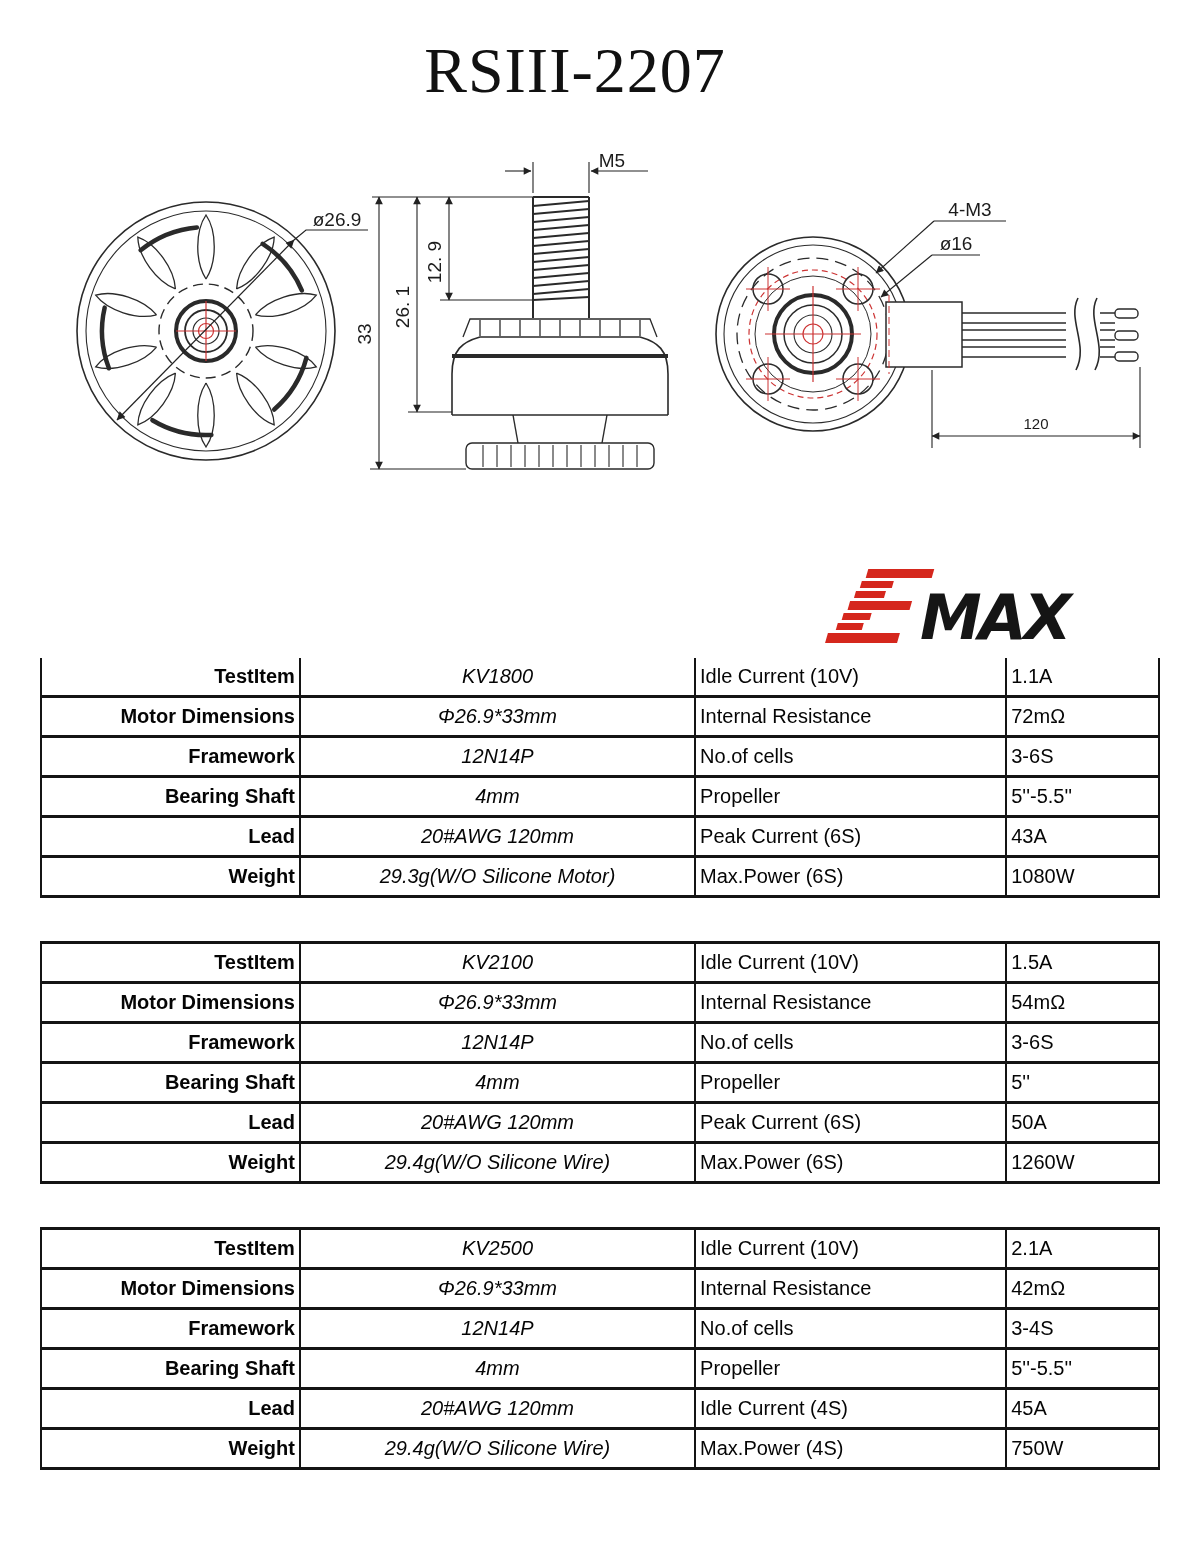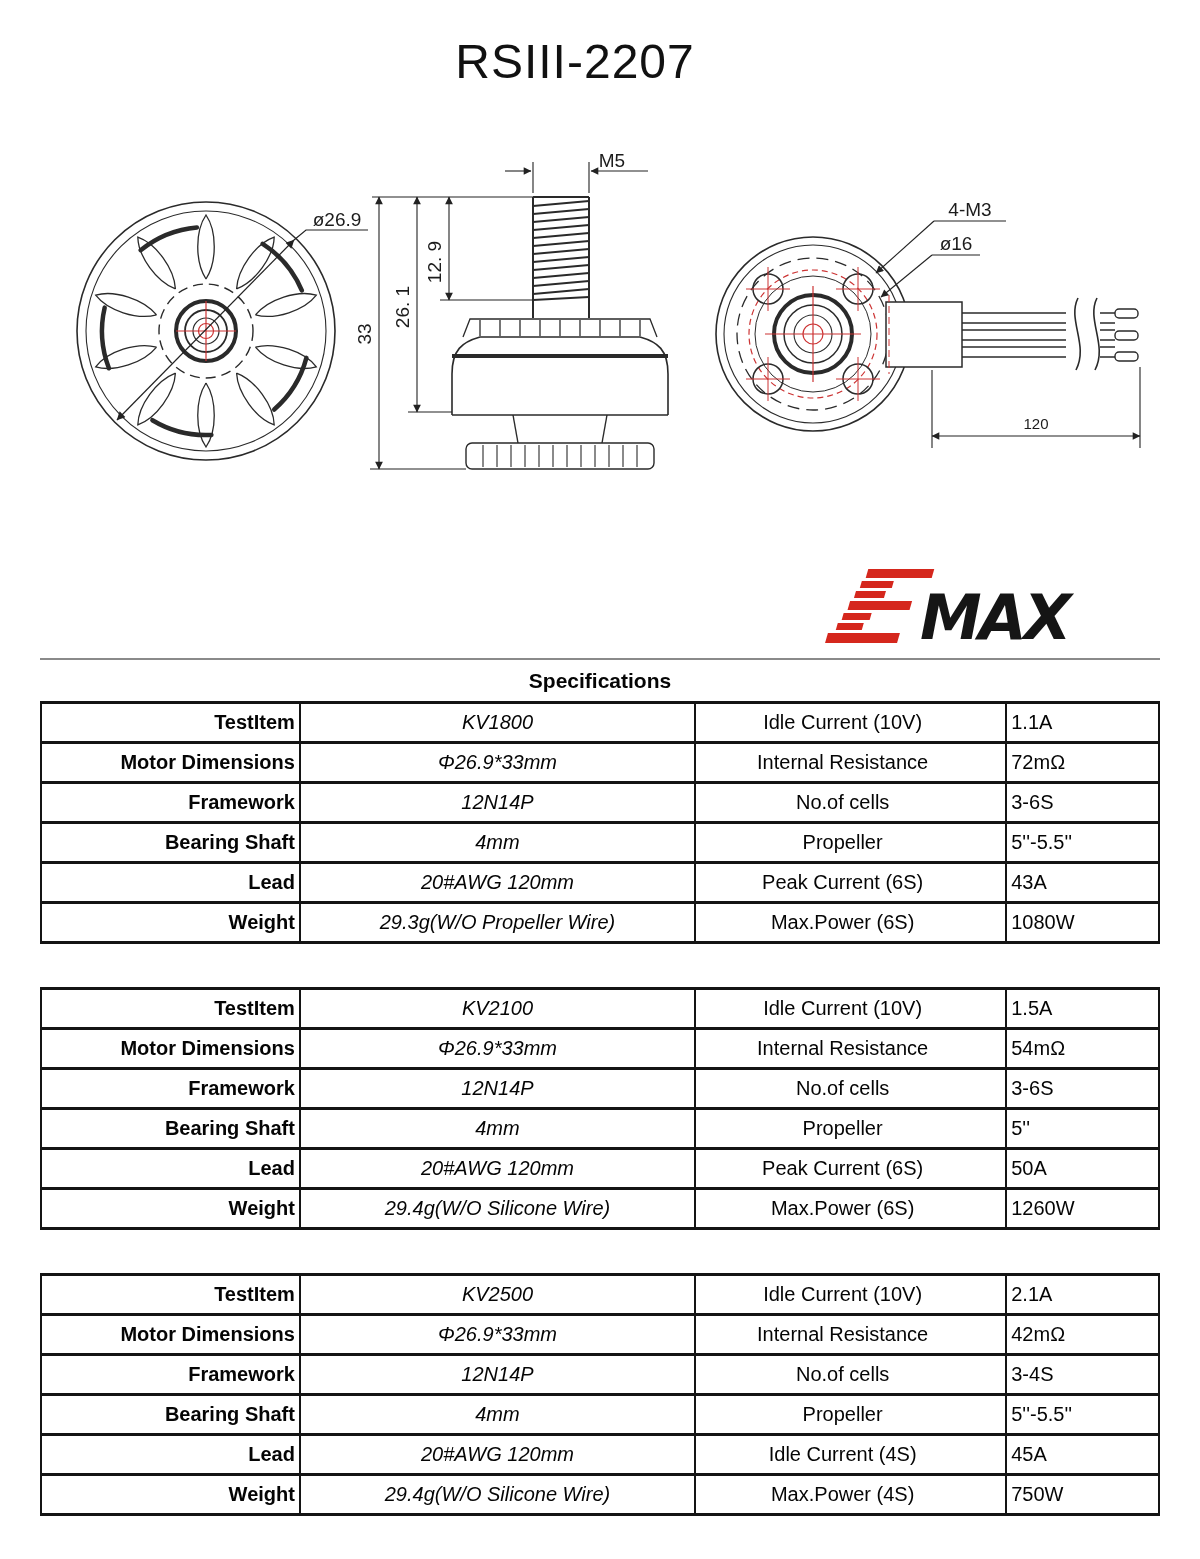--- a/index.html
+++ b/index.html
@@ -2,22 +2,22 @@
 <html><head>
 <meta charset="utf-8">
 <style>
   html,body{margin:0;padding:0;}
   body{
     width:1200px;height:1559px;position:relative;background:#ffffff;
     font-family:"Liberation Sans",sans-serif;color:#0d0d0d;overflow:hidden;
   }
   .page-title{
     position:absolute;top:34px;left:0;width:1150px;text-align:center;
-    font-family:Liberation Sans, sans-serif;
-    font-size:48px;letter-spacing:1px;color:#111;
+    font-family:Liberation Serif, serif;
+    font-size:64px;letter-spacing:1px;color:#111;
   }
   .drawing-svg{position:absolute;left:0;top:110px;}
   
   .logo{position:absolute;left:812px;top:563px;width:290px;height:92px;}
   
   .spec-wrap{position:absolute;left:40px;top:658px;width:1120px;}
   .spec-header{
     border-top:2px solid #8a8a8a;border-bottom:3px solid #141414;
     height:41px;line-height:41px;text-align:center;
     font-weight:bold;font-size:21px;color:#050505;
@@ -27,21 +27,21 @@
     border:2px solid #141414;border-top:3px solid #141414;
   }
   table.spec.first{border-top:0;}
   .gap{height:43px;}
   table.spec td{
     height:37px;border-left:2px solid #141414;border-bottom:3px solid #141414;
     font-size:20px;padding:0 4px;overflow:hidden;white-space:nowrap;color:#050505;
   }
   table.spec td.c1{width:22.6%;border-left:0;text-align:right;font-weight:bold;padding-left:16px;}
   table.spec td.c2{width:36.6%;text-align:center;font-style:italic;}
-  table.spec td.c3{width:27.2%;text-align:center;padding-right:20px;}
+  table.spec td.c3{width:27.2%;text-align:left;padding-right:20px;}
   table.spec td.c4{width:13.6%;text-align:left;}
   .dimtxt{font-family:"Liberation Sans",sans-serif;font-size:19px;fill:#1c1c1c;}
   .dimsm{font-family:"Liberation Sans",sans-serif;font-size:15px;fill:#1c1c1c;}
 </style>
 </head>
 <body>
 
 <div class="page-title">RSIII-2207</div>
 
 <svg class="drawing-svg" width="1200" height="420" viewBox="0 110 1200 420">
@@ -245,21 +245,20 @@
       <rect x="27" y="38" width="62" height="9"></rect>
       <rect x="24" y="50" width="28" height="7"></rect>
       <rect x="21" y="60" width="26" height="7"></rect>
       <rect x="14" y="70" width="72" height="10"></rect>
     </g>
     <text x="108" y="76" font-family="DejaVu Sans, sans-serif" font-size="62" font-weight="bold" font-style="italic" letter-spacing="-3" fill="#151515">MAX</text>
   </svg>
 </div>
 
 <div class="spec-wrap">
-  <div class="spec-header">Specifications</div>
 
   <table class="spec first">
     <tbody>
         <tr>
           <td class="c1">TestItem</td>
           <td class="c2">KV1800</td>
           <td class="c3">Idle Current (10V)</td>
           <td class="c4">1.1A</td>
         </tr>
     <tr>
@@ -281,21 +280,21 @@
           <td class="c4">5''-5.5''</td>
         </tr>
     <tr>
           <td class="c1">Lead</td>
           <td class="c2">20#AWG 120mm</td>
           <td class="c3">Peak Current (6S)</td>
           <td class="c4">43A</td>
         </tr>
     <tr>
           <td class="c1">Weight</td>
-          <td class="c2">29.3g(W/O Propeller Wire)</td>
+          <td class="c2">29.3g(W/O Silicone Motor)</td>
           <td class="c3">Max.Power (6S)</td>
           <td class="c4">1080W</td>
         </tr>
   </tbody>
     </table>
 
   <div class="gap"></div>
 
   <table class="spec">
     <tbody>

